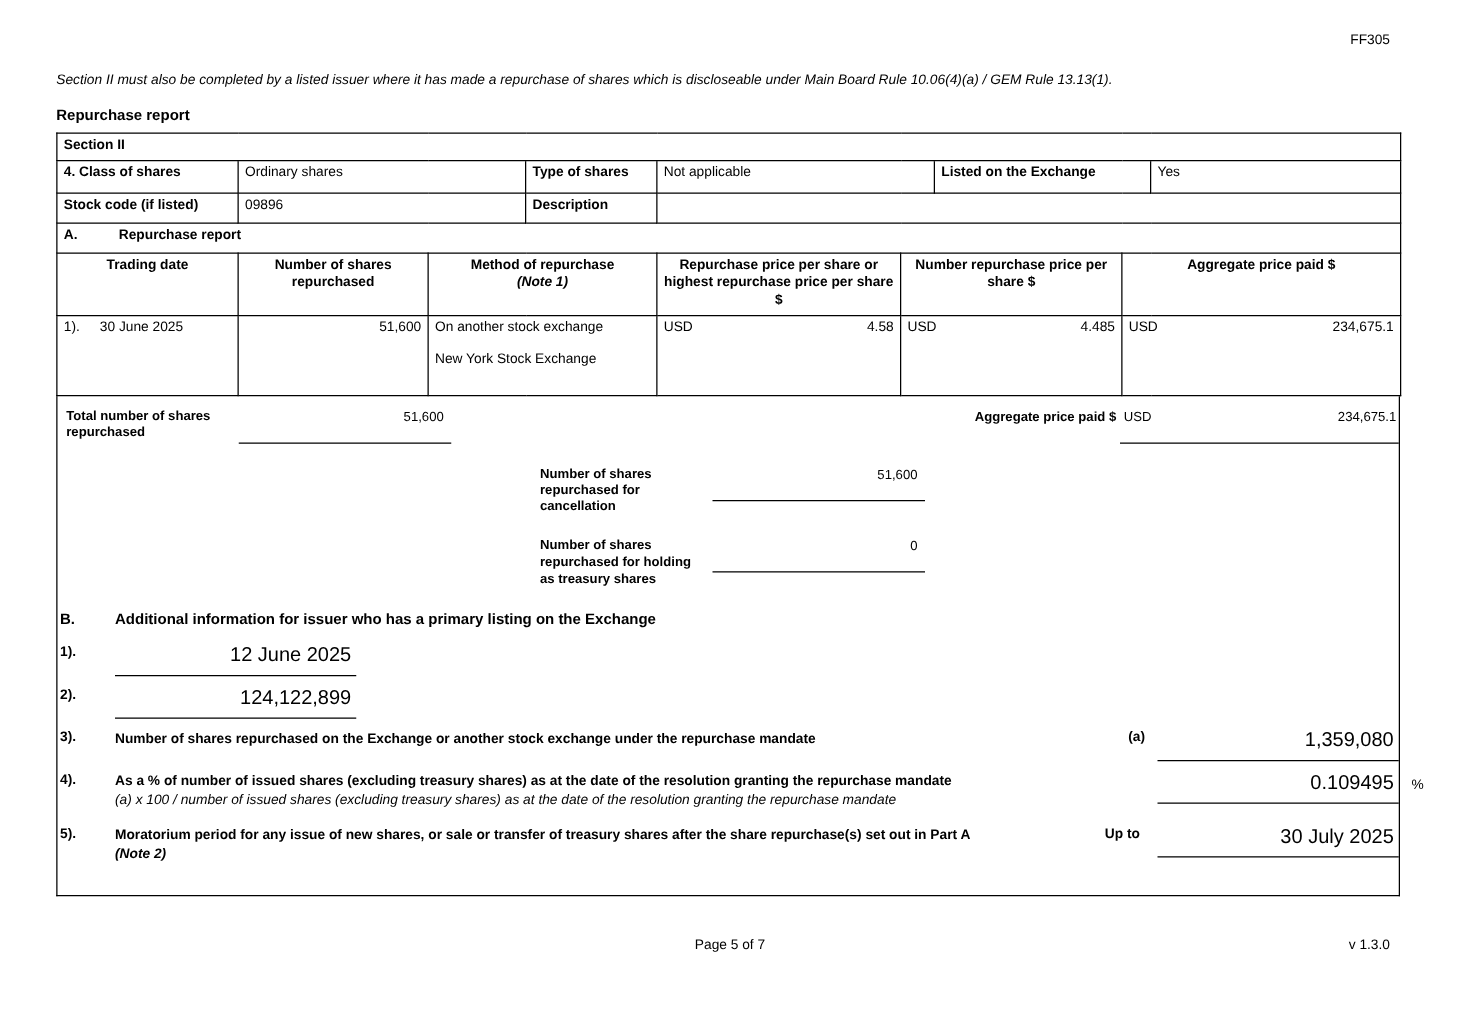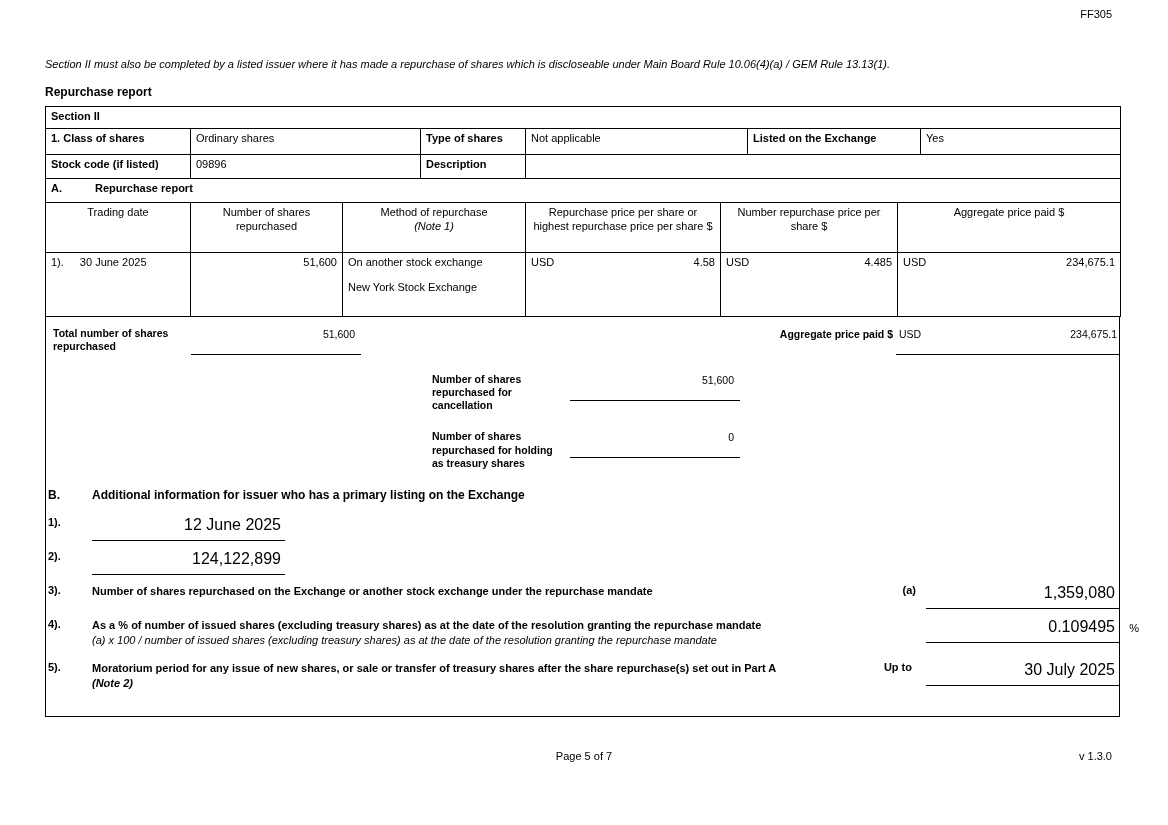--- a/index.html
+++ b/index.html
@@ -2,36 +2,36 @@
 <html><head>
 <meta charset="utf-8">
 <style>
   * { margin:0; padding:0; box-sizing:border-box; }
   html, body { background:#fff; }
   body {
     width:1168px; height:825px; position:relative;
     font-family:"Liberation Sans","DejaVu Sans",sans-serif;
     color:#000; font-size:11px;
   }
-  .form-number { position:absolute; top:8px; right:56px; font-size:11px; }
+  .form-number { position:absolute; top:26px; right:56px; font-size:11px; }
   .content { position:absolute; left:45px; top:58px; width:1075px; }
   .intro-note { font-style:italic; font-size:11px; }
   .report-title { font-weight:bold; font-size:12px; margin-top:15px; }
 
   table.main-table { border-collapse:collapse; table-layout:fixed; width:1075px; margin-top:7px; }
   table.main-table td { border:1px solid #000; padding:3px 5px; vertical-align:top; font-size:11px; overflow:hidden; }
   .b { font-weight:bold; }
   .i { font-style:italic; }
   .sec2-row td { height:22px; font-weight:bold; vertical-align:middle; }
   .row-mid td { vertical-align:middle; }
   .row-class td { height:26px; }
   .row-stock td { height:24px; }
   .row-a td { height:24px; font-weight:bold; font-size:12px; }
   .a-label { display:inline-block; width:44px; }
-  .colhead td { height:50px; text-align:center; vertical-align:middle; font-weight:normal; font-size:10px; padding:2px 4px; line-height:1.25; }
+  .colhead td { height:50px; text-align:center; vertical-align:middle; font-weight:bold; font-size:10px; padding:2px 4px; line-height:1.25; }
   .data-row td { height:64px; font-size:10.5px; }
   .cell-split { display:flex; justify-content:space-between; }
   .trading-cell { display:flex; gap:16px; }
   .num-right { text-align:right; }
   .method-line2 { margin-top:13px; }
 
   .lower-box { width:1075px; height:400px; border-left:1px solid #000; border-right:1px solid #000; border-bottom:1px solid #000; padding-top:10px; }
   .tot-row { display:flex; align-items:flex-start; margin-bottom:18px;justify-content:center; }
   .tot-label { width:138px; padding-left:7px; font-weight:bold; font-size:10.5px; line-height:1.25; }
   .tot-value { width:170px; margin-left:7px; border-bottom:1px solid #000; text-align:right; padding:1px 6px 14px 2px; font-size:10.5px; }
@@ -75,21 +75,21 @@
         <col style="width:27px">
       <col style="width:150px">
         <col style="width:23px">
         <col style="width:200px">
     </colgroup>
     <tbody>
         <tr class="sec2-row">
       <td colspan="9">Section II</td>
     </tr>
     <tr class="row-mid row-class">
-      <td class="b">1. Class of shares</td>
+      <td class="b">4. Class of shares</td>
       <td colspan="2">Ordinary shares</td>
       <td class="b">Type of shares</td>
       <td colspan="2">Not applicable</td>
       <td colspan="2" class="b">Listed on the Exchange</td>
       <td>Yes</td>
     </tr>
     <tr class="row-mid row-stock">
       <td class="b">Stock code (if listed)</td>
       <td colspan="2">09896</td>
       <td class="b">Description</td>

